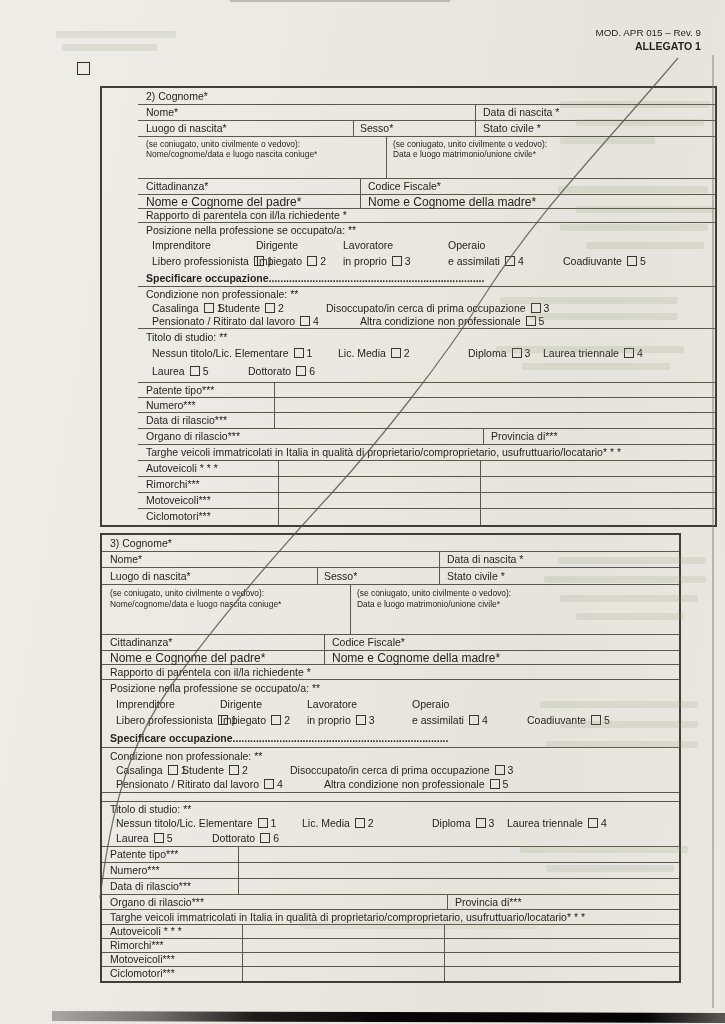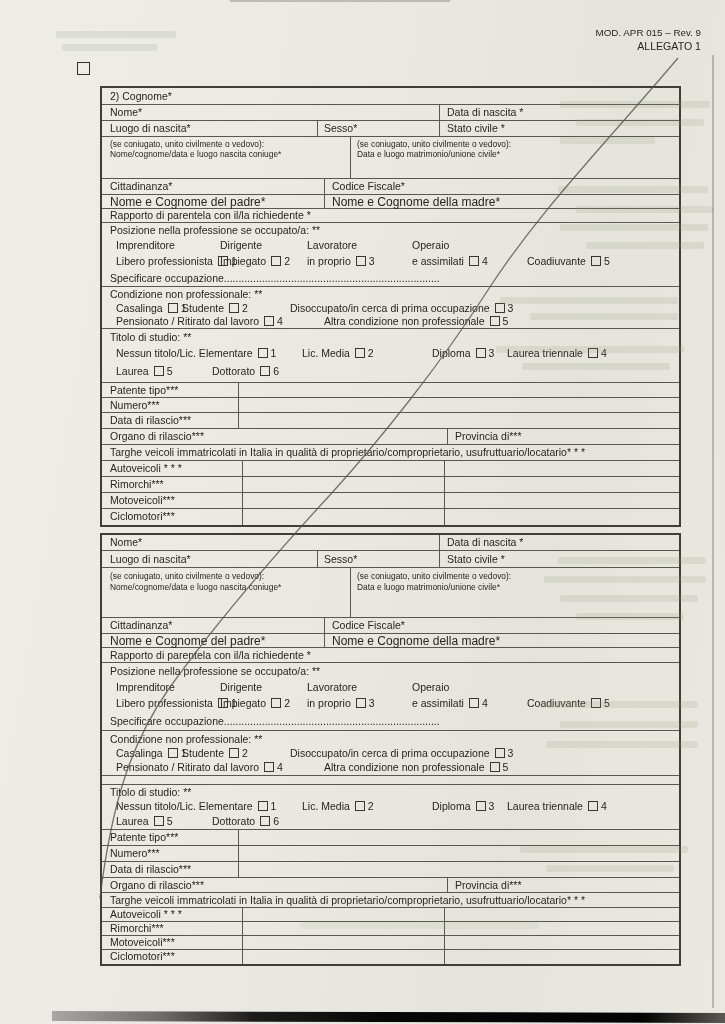--- a/index.html
+++ b/index.html
@@ -2,21 +2,21 @@
 <html><head>
 <meta charset="utf-8">
 <style>
   html,body{margin:0;padding:0;background:#b4b3ae;}
   .page{position:relative;width:725px;height:1024px;overflow:hidden;
     background:linear-gradient(100deg,#eeede7 0%,#eae9e3 35%,#e5e4dc 72%,#e9e8e1 100%);
     font-family:"Liberation Sans","DejaVu Sans",sans-serif;color:#26251f;}
   .t{position:absolute;white-space:nowrap;font-size:10.5px;line-height:1.15;}
   .sm{font-size:8.4px;}
   .md{font-size:12px;text-align:right;}
-  .b{font-weight:normal;}
+  .b{font-weight:bold;}
   .tbl{position:absolute;left:100px;width:577px;border:2px solid #403e36;}
   .row{position:relative;border-bottom:1px solid #5a574d;box-sizing:border-box;}
   .row:last-child{border-bottom:none;}
   .dv{position:absolute;top:0;bottom:0;width:1px;background:#5a574d;}
   .cb{display:inline-block;width:8px;height:8px;border:1px solid #393730;
       vertical-align:-1px;margin:0 3px 0 5px;background:transparent;}
   .hdr{position:absolute;right:24px;white-space:nowrap;}
   .intro-cb{position:absolute;left:77px;top:62px;width:11px;height:11px;border:1.4px solid #34322b;}
   .ghost{position:absolute;height:7px;border-radius:2px;background:rgba(143,152,118,0.17);filter:blur(0.6px);}
   .edge-strip{position:absolute;left:52px;right:0;top:1012px;height:10px;transform:rotate(0.15deg);
@@ -28,21 +28,21 @@
 </head>
 <body>
 
 <div class="page">
 
   <div class="hdr t" style="top:27px;font-size:9.8px;">MOD. APR 015 – Rev. 9</div>
   <div class="hdr t b" style="top:40px;font-size:10.6px;">ALLEGATO 1</div>
 
   <span class="intro-cb"></span>
 
-  <section class="tbl" style="top:86px;">
+  <section class="tbl" style="top:86px;padding-left:36px;">
     <div class="row" style="height:17px;">
       <span class="t" style="left:8px;top:2px;"><span>2)</span> <span>Cognome*</span></span>
     </div>
     <div class="row" style="height:16px;">
       <div class="dv" style="left:337px;"></div>
       <span class="t" style="left:8px;top:1px;">Nome*</span>
       <span class="t" style="left:345px;top:1px;">Data di nascita *</span>
     </div>
     <div class="row" style="height:16px;">
       <div class="dv" style="left:215px;"></div>
@@ -137,20 +137,23 @@
       <span class="t" style="left:8px;top:1px;">Motoveicoli***</span>
     </div>
     <div class="row" style="height:16px;">
       <div class="dv" style="left:140px;"></div>
       <div class="dv" style="left:342px;"></div>
       <span class="t" style="left:8px;top:1px;">Ciclomotori***</span>
     </div>
   </section>
 
   <section class="tbl" style="top:533px;">
+    <div class="row" style="height:17px;">
+      <span class="t" style="left:8px;top:2px;"><span>3)</span> <span>Cognome*</span></span>
+    </div>
     <div class="row" style="height:16px;">
       <div class="dv" style="left:337px;"></div>
       <span class="t" style="left:8px;top:1px;">Nome*</span>
       <span class="t" style="left:345px;top:1px;">Data di nascita *</span>
     </div>
     <div class="row" style="height:17px;">
       <div class="dv" style="left:215px;"></div>
       <div class="dv" style="left:337px;"></div>
       <span class="t" style="left:8px;top:2px;">Luogo di nascita*</span>
       <span class="t" style="left:222px;top:2px;">Sesso*</span>

